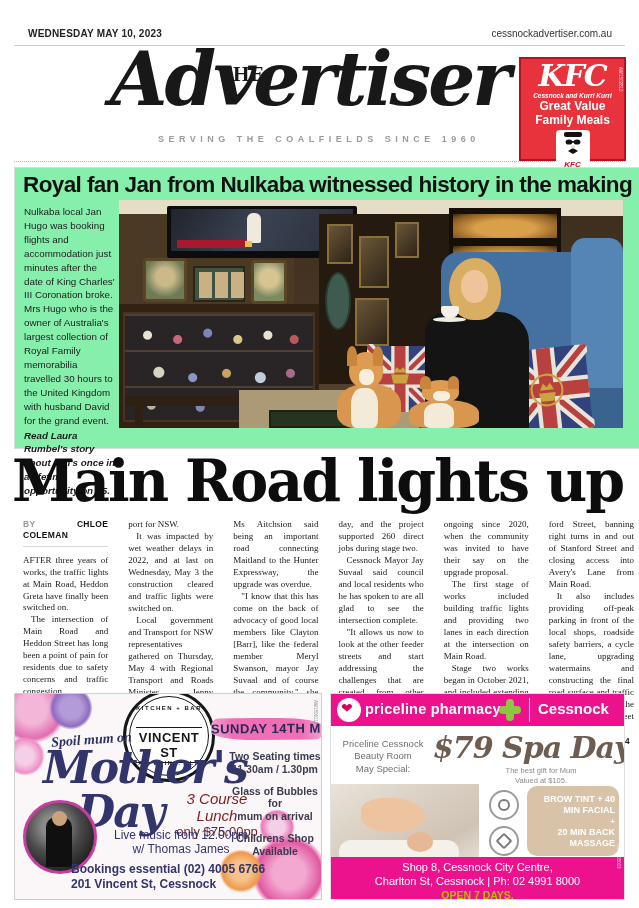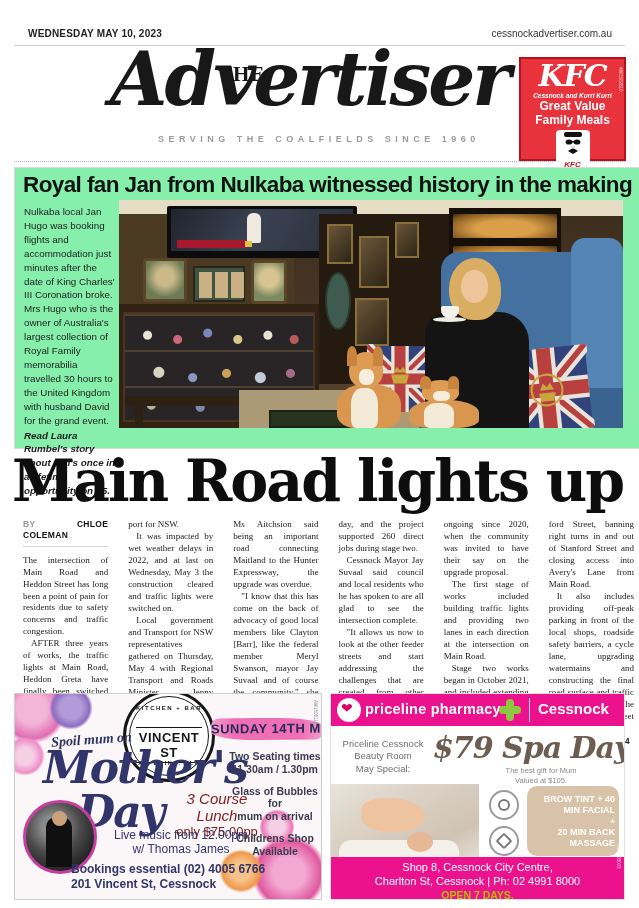--- a/index.html
+++ b/index.html
@@ -290,22 +290,22 @@
   </div>
 
   <div class="main-headline">Main Road lights up</div>
 
   <div class="article">
     <div class="col">
       <div class="byline">
         <span class="by">BY</span>
         <span class="name">CHLOE COLEMAN</span>
       </div>
+      <p>AFTER three years of works, the traffic lights at Main Road, Heddon Greta have finally been switched on.</p>
       <p>The intersection of Main Road and Heddon Street has long been a point of pain for residents due to safety concerns and traffic congestion.</p>
-      <p>AFTER three years of works, the traffic lights at Main Road, Heddon Greta have finally been switched on.</p>
       <p>The intersection upgrade was completed in two stages, the first by a nearby developer and the second by Trans-</p>
     </div>
     <div class="col">
       <p>port for NSW.</p>
       <p>It was impacted by wet weather delays in 2022, and at last on Wednesday, May 3 the construction cleared and traffic lights were switched on.</p>
       <p>Local government and Transport for NSW representatives gathered on Thursday, May 4 with Regional Transport and Roads Minister Jenny Aitchison to celebrate the intersection's completion.</p>
     </div>
     <div class="col">
       <p>Ms Aitchsion said being an important road connecting Maitland to the Hunter Expressway, the upgrade was overdue.</p>
       <p>"I know that this has come on the back of advocacy of good local members like Clayton [Barr], like the federal member Meryl Swanson, mayor Jay Suvaal and of course the community," she said.</p>

